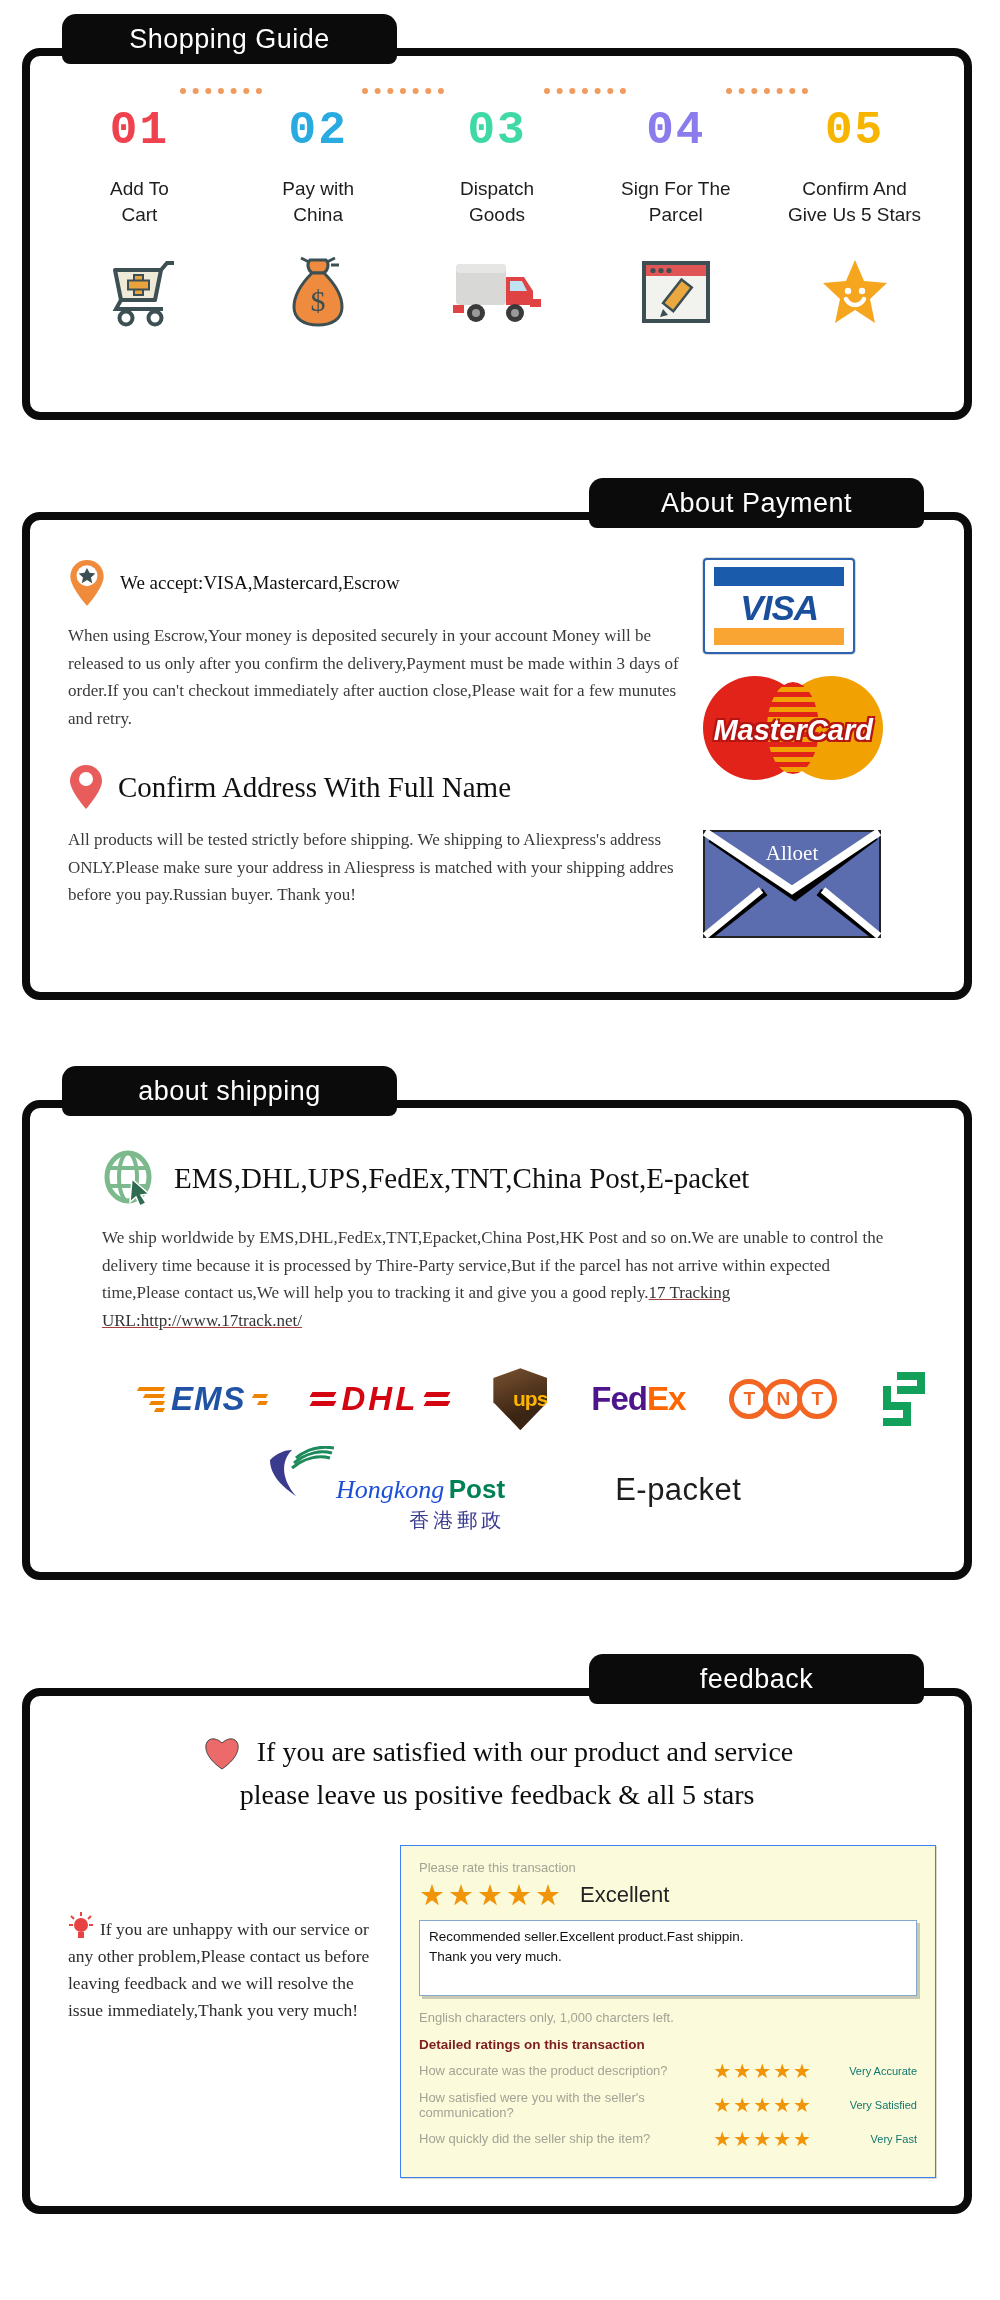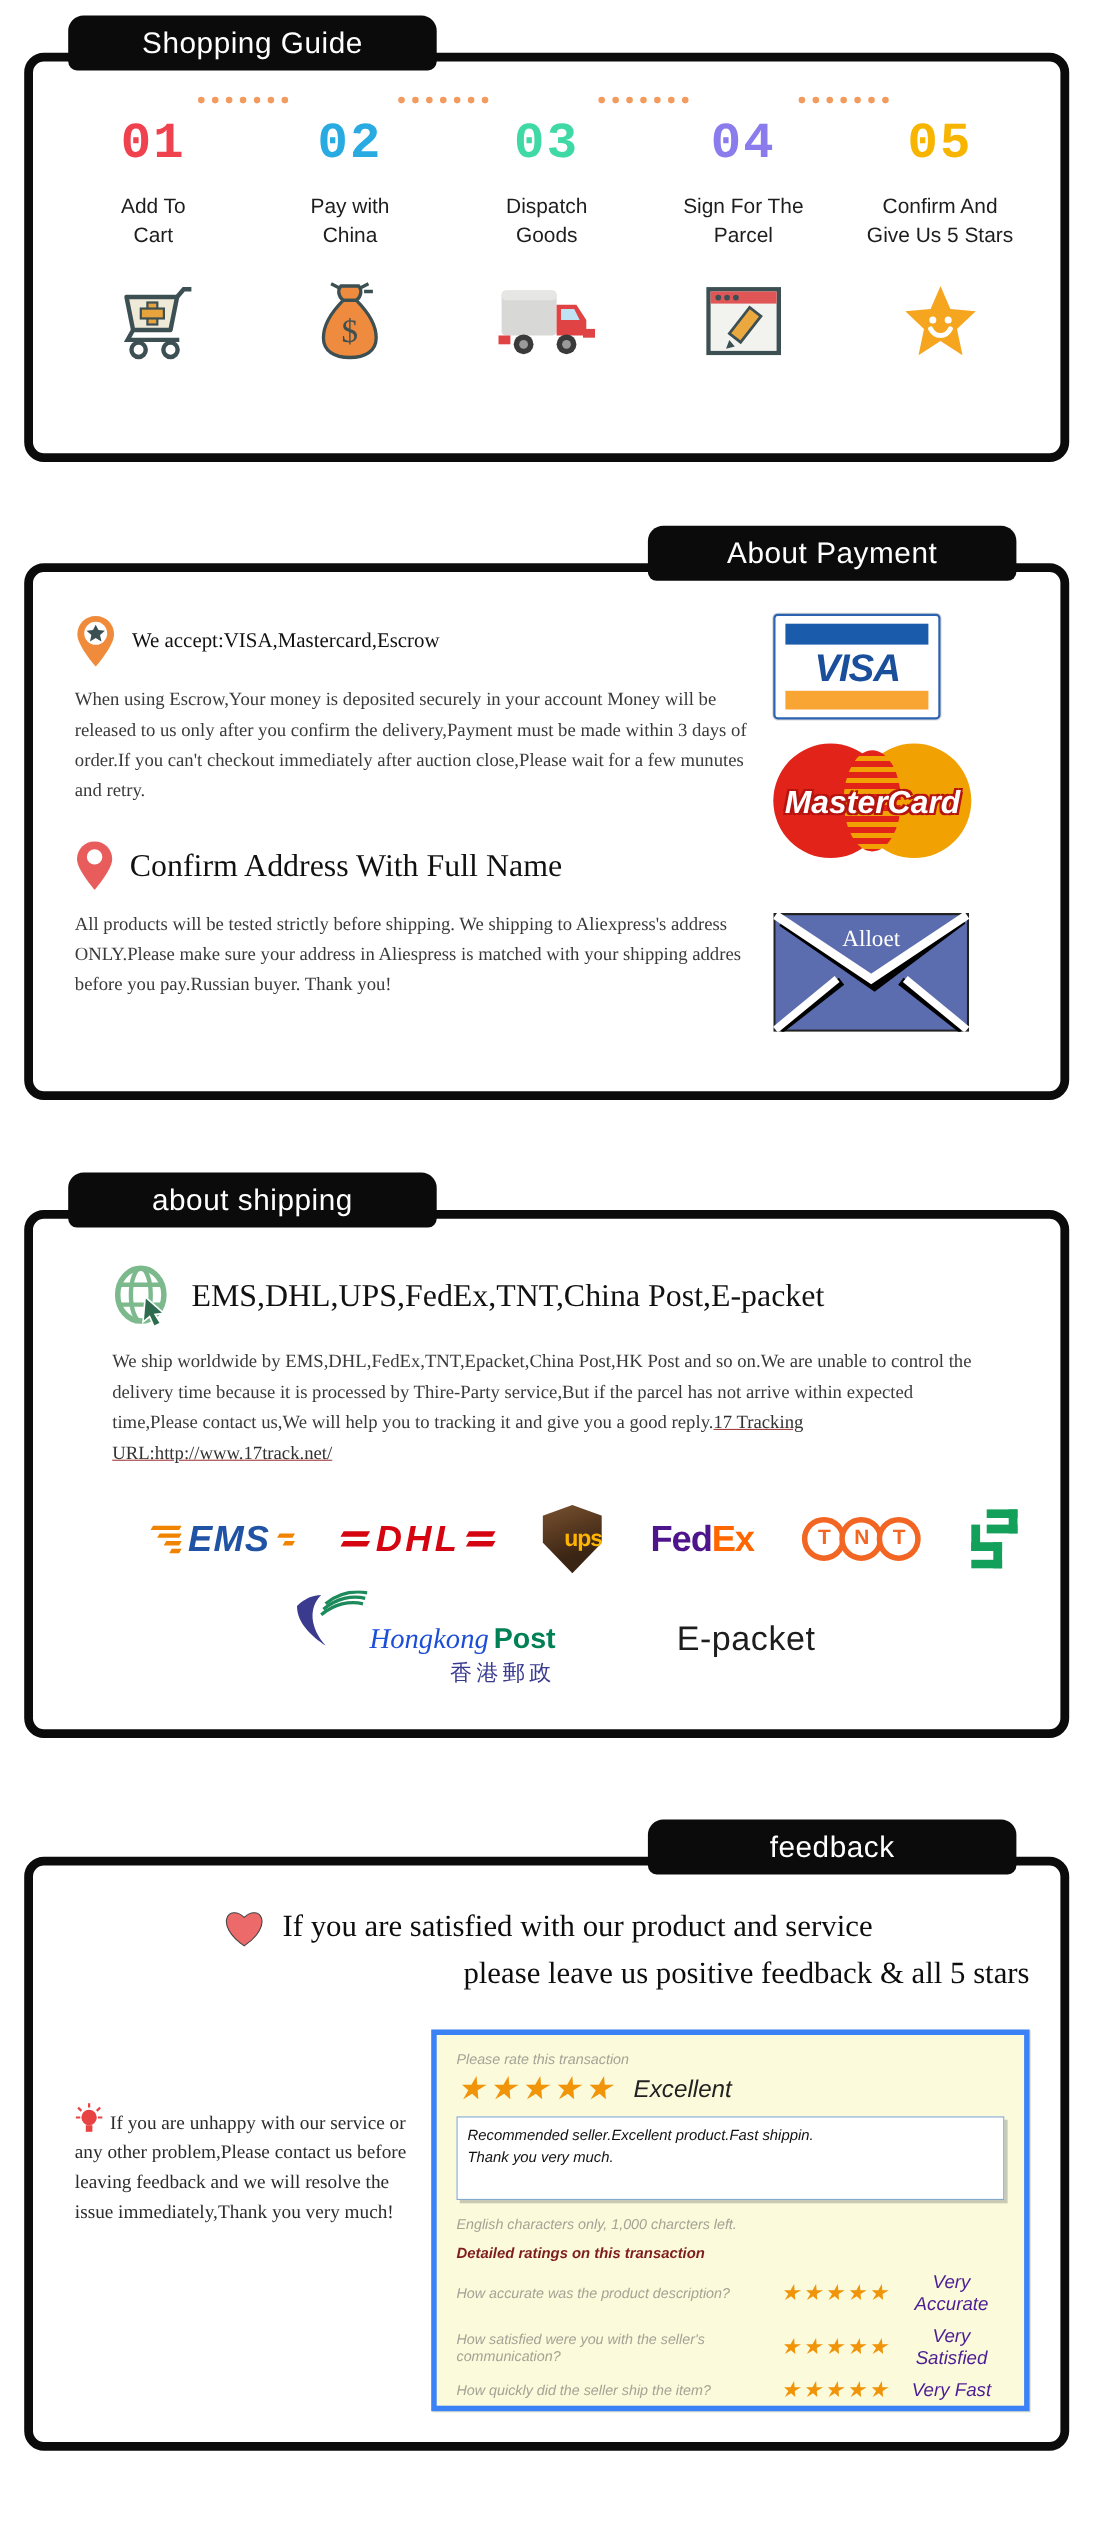--- a/index.html
+++ b/index.html
@@ -90,38 +90,38 @@
   .row2 { display:flex; align-items:center; gap:110px; margin-top:16px; margin-left:160px; }
   .hk { display:flex; align-items:flex-start; gap:2px; }
   .hk-text { margin-top:28px; }
   .hk-name { font-family:"Liberation Serif", serif; font-style:italic; font-size:26px; color:#1d4ed8; }
   .hk-post { font-weight:bold; font-size:26px; color:#008055; }
   .hk-cn { display:block; text-align:right; font-size:20px; color:#3a3a8f; letter-spacing:4px; margin-top:2px; }
   .epacket { font-size:31px; color:#1d1d1d; letter-spacing:.5px; }
 
   
   .fb-box { min-height:492px; padding:34px 28px 28px 28px; }
-  .fb-head { text-align:right; font-family:"Liberation Serif", serif; font-size:28px; color:#0d0d0d; line-height:1.55; }
+  .fb-head { text-align:center; font-family:"Liberation Serif", serif; font-size:28px; color:#0d0d0d; line-height:1.55; }
   .fb-head .heartline { display:flex; align-items:center; justify-content:center; gap:14px; }
   .fb-cols { display:flex; margin-top:28px; }
   .fb-note { width:368px; padding:66px 10px 0 10px; font-family:"Liberation Serif", serif; font-size:17.5px; line-height:1.55; color:#2c2c2c; }
   .bulb { vertical-align:-4px; margin-right:6px; }
-  .panel { width:548px; background:#fbfada; border:5px solid #3b82f6; padding:14px 18px 4px 18px; box-shadow:1px 1px 0 #d8d8c8;font-style:italic; }
+  .panel { width:548px; background:#fbfada; border:1px solid #3b82f6; padding:14px 18px 28px 18px; box-shadow:1px 1px 0 #d8d8c8; }
   .gray { color:#a3a396; font-size:13px; }
   .rate-row { display:flex; align-items:center; gap:16px; margin-top:6px; }
   .stars-big { color:#f0940a; font-size:29px; letter-spacing:3px; line-height:1; }
   .rate-word { font-size:22px; color:#222; }
   .comment { margin-top:10px; width:498px; height:76px; background:#fff; border:1px solid #85a9cb;
     box-shadow:3px 3px 0 #c9c9b4; padding:6px 9px; font-size:13.5px; color:#111; line-height:1.5; }
   .chars { margin-top:14px; }
   .detail-lab { margin-top:12px; font-size:13.5px; color:#7f1d1d; font-weight:bold; }
   .q-row { display:flex; align-items:center; margin-top:9px; }
   .q-text { flex:1; color:#a3a396; font-size:13px; }
   .stars-sm { color:#f0940a; font-size:20px; letter-spacing:2px; line-height:1; }
-  .ans { width:96px; text-align:center; margin-left:8px; font-size:17px; color:#4c1d95; }
+  .ans { width:96px; text-align:right; margin-left:8px; font-size:11px; color:#0f766e; }
 
   .gap1{height:14px;} .gap2{height:58px;} .gap3{height:66px;} .gap4{height:74px;}
 </style>
 </head>
 <body>
 
 <div class="page">
   <div class="gap1"></div>
 
   <div class="sec-wrap">

